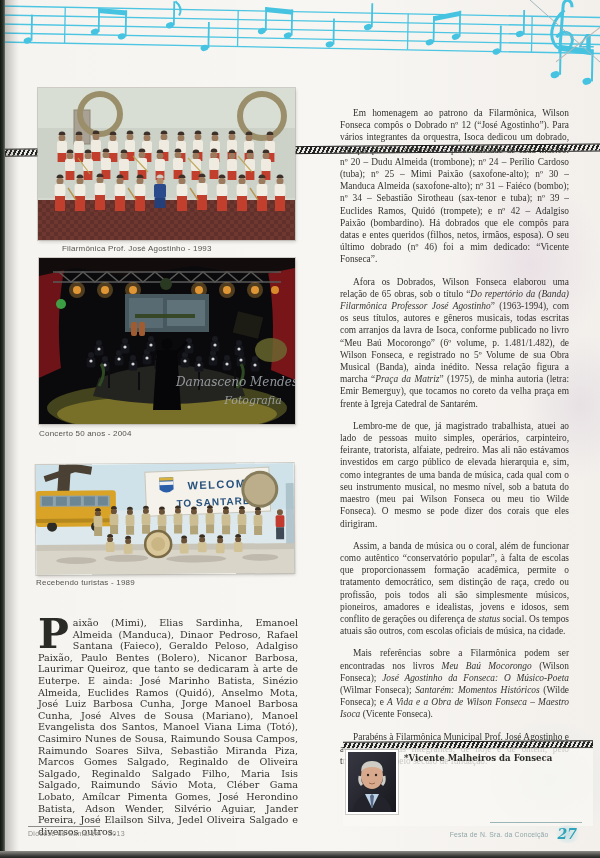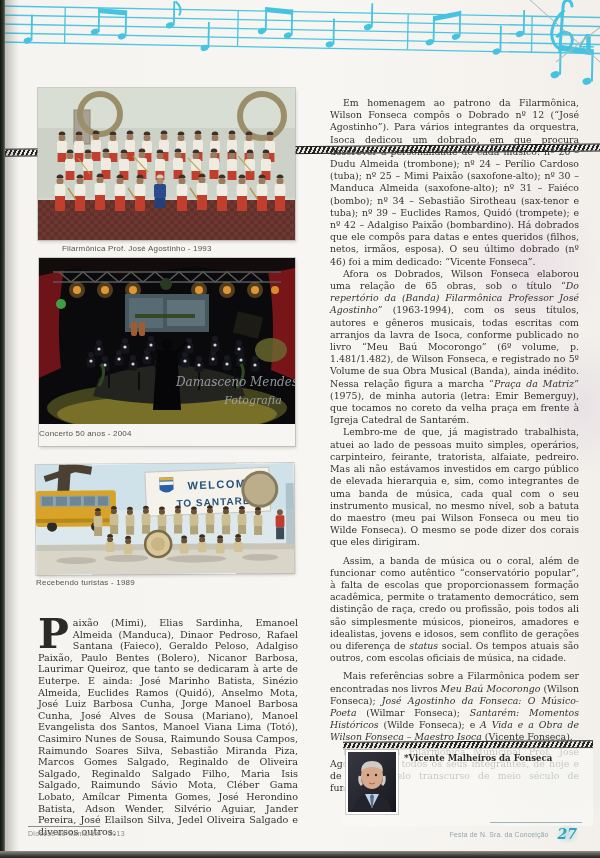--- a/index.html
+++ b/index.html
@@ -30,33 +30,33 @@
   
   .rope{position:absolute;height:6px;
     background:repeating-linear-gradient(115deg,#e9e8e3 0 2px,#242424 2px 4px);
     border-top:1.6px solid #1d1d1d;border-bottom:1.6px solid #1d1d1d;}
   .rope-main{left:-5px;top:146px;width:612px;transform:rotate(-.5deg);}
   .rope-bio{left:343px;top:741px;width:250px;transform:rotate(-.4deg);}
   
   .photo{position:absolute;box-shadow:0 0 0 1px rgba(180,177,170,.6),1px 2px 3px rgba(90,88,82,.25);}
   .photo svg{display:block;}
   .photo1{left:38px;top:88px;width:257px;height:152px;}
-  .photo2{left:39px;top:258px;width:256px;height:188px;}
+  .photo2{left:39px;top:258px;width:256px;height:166px;}
   .photo3{left:36px;top:464px;width:258px;height:110px;transform:rotate(-.4deg);}
   .caption{position:absolute;font-family:"Liberation Sans",sans-serif;font-size:8px;color:#55534e;letter-spacing:.2px;}
   .cap1{left:38px;top:244px;padding-left:24px;}
   .cap2{left:39px;top:429px;}
   .cap3{left:36px;top:578px;}
   
   .left-article{position:absolute;left:38px;top:617px;width:260px;
     font-size:9.6px;line-height:11.6px;text-align:justify;color:#33332f;}
   .dropcap{float:left;font-size:41px;line-height:31px;padding:2px 4px 0 0;font-weight:bold;color:#2a2a26;}
   .right-col{position:absolute;left:330px;top:97px;width:249px;
     font-size:9.4px;line-height:12.2px;text-align:justify;color:#33332f;}
-  .right-col p{margin:0;text-indent:13px;}
+  .right-col p{margin:10px;text-indent:13px;font-family:Liberation Serif, serif;}
   .right-col p:nth-child(4),.right-col p:nth-child(5){margin-top:6px;}
   .right-col p:nth-child(6),.right-col p:nth-child(7){margin-top:2px;}
   .it{font-style:italic;}
   
   .bio{position:absolute;left:343px;top:748px;width:250px;min-height:78px;
     background:rgba(250,248,244,.75);padding:4px 5px 5px 5px;box-sizing:border-box;}
   .bio-photo{float:left;width:48px;height:60px;margin:0 8px 2px 0;
     box-shadow:0 0 0 2px #fff,0 0 0 3px rgba(160,158,150,.5);}
   .bio-name{font-size:8.6px;font-weight:bold;color:#2c2c28;margin:1px 0 4px 0;}
   .bio-text{font-size:7.7px;line-height:10.4px;color:#45443f;}

